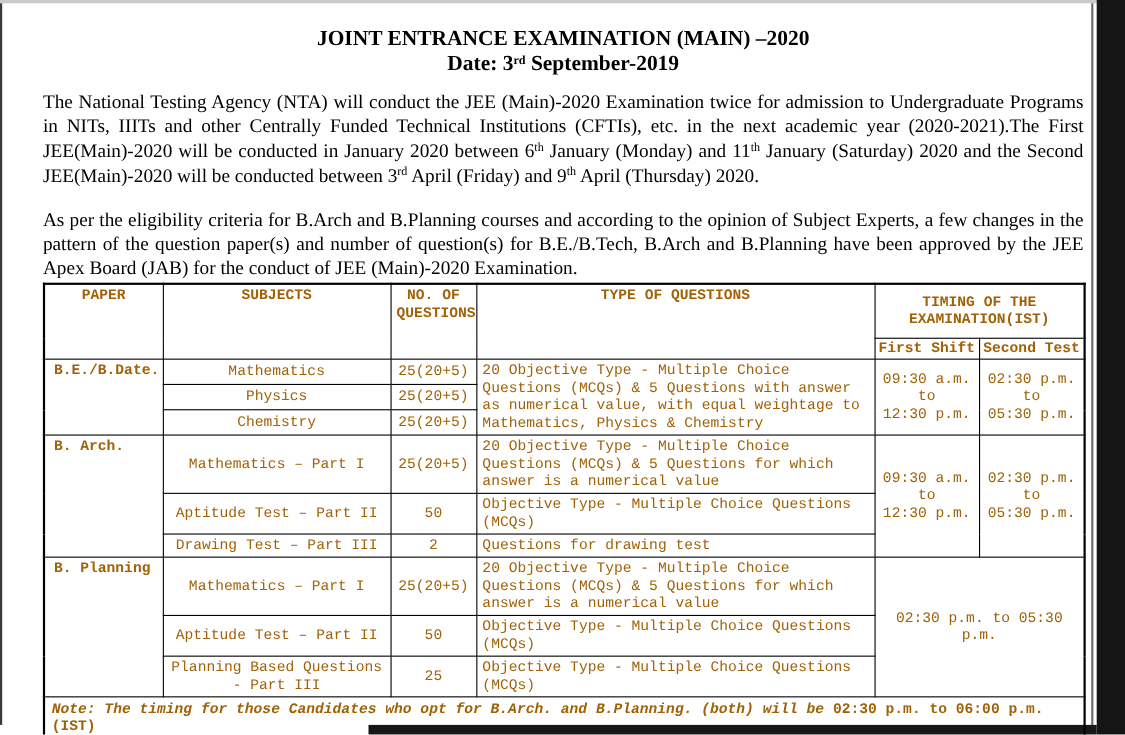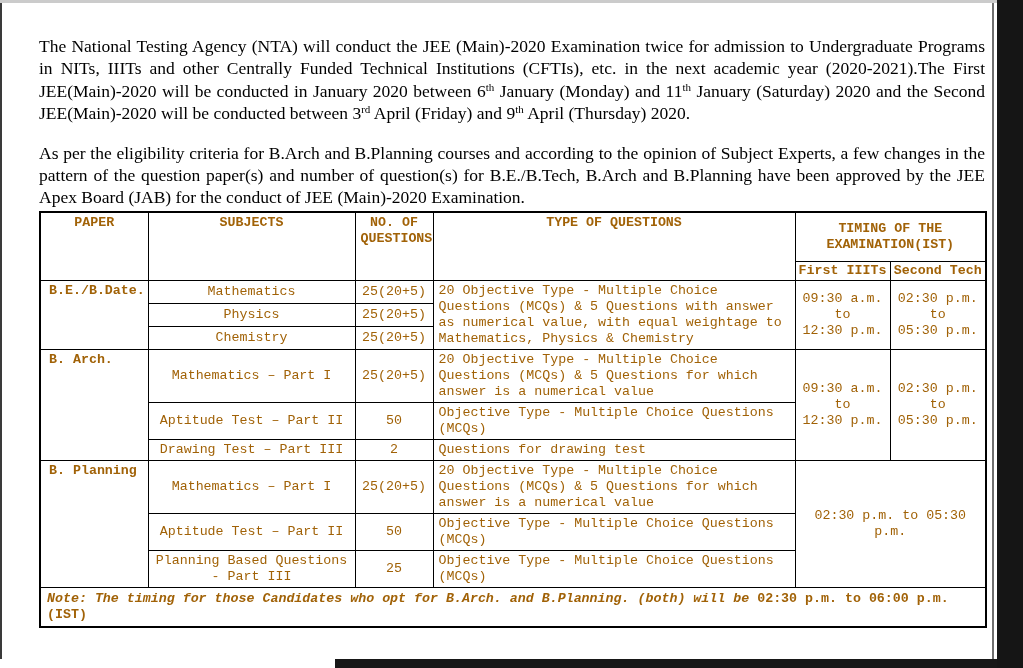--- a/index.html
+++ b/index.html
@@ -102,20 +102,22 @@
 <div class="screen">
 
   <div class="frame-top"></div>
   <div class="frame-left"></div>
   <div class="page-right-line"></div>
   <div class="frame-right"></div>
   <div class="frame-bottom"></div>
 
   <div class="doc">
 
+    <div class="title-line">JOINT ENTRANCE EXAMINATION (MAIN) –2020</div>
+    <div class="title-line"><span>Date: 3</span><sup>rd</sup><span> September-2019</span></div>
 
     <p class="para"><span>The National Testing Agency (NTA) will conduct the JEE (Main)-2020 Examination twice for admission to Undergraduate Programs in NITs, IIITs and other Centrally Funded Technical Institutions (CFTIs), etc. in the next academic year (2020-2021).The First JEE(Main)-2020 will be conducted in January 2020 between 6</span><sup>th</sup><span> January (Monday) and 11</span><sup>th</sup><span> January (Saturday) 2020 and the Second JEE(Main)-2020 will be conducted between 3</span><sup>rd</sup><span> April (Friday) and 9</span><sup>th</sup><span> April (Thursday) 2020.</span></p>
 
     <p class="para second">As per the eligibility criteria for B.Arch and B.Planning courses and according to the opinion of Subject Experts, a few changes in the pattern of the question paper(s) and number of question(s) for B.E./B.Tech, B.Arch and B.Planning have been  approved by the JEE Apex Board (JAB) for the conduct of JEE (Main)-2020 Examination.</p>
 
 
     <table class="pattern">
       <colgroup>
         <col style="width:108px">
         <col style="width:207px">
@@ -126,22 +128,22 @@
       </colgroup>
       <thead>
         <tr>
           <th rowspan="2" class="th-tall">PAPER</th>
           <th rowspan="2" class="th-tall">SUBJECTS</th>
           <th rowspan="2" class="th-tall">NO. OF QUESTIONS</th>
           <th rowspan="2" class="th-tall">TYPE OF QUESTIONS</th>
           <th colspan="2" class="th-timing">TIMING OF THE EXAMINATION(IST)</th>
         </tr>
         <tr>
-          <th class="th-shift">First IIITs</th>
-          <th class="th-shift">Second Tech</th>
+          <th class="th-shift">First Shift</th>
+          <th class="th-shift">Second Test</th>
         </tr>
       </thead>
       <tbody>
           <tr>
             <td rowspan="3" class="paper-cell">B.E./B.Date.</td>
             <td class="subject-cell">Mathematics</td>
             <td class="num-cell">25(20+5)</td>
             <td rowspan="3" class="type-cell">20 Objective Type - Multiple Choice Questions (MCQs) &amp; 5 Questions with answer as numerical value, with equal weightage to Mathematics, Physics &amp; Chemistry</td>
             <td rowspan="3" class="shift-cell">09:30 a.m.
 to

